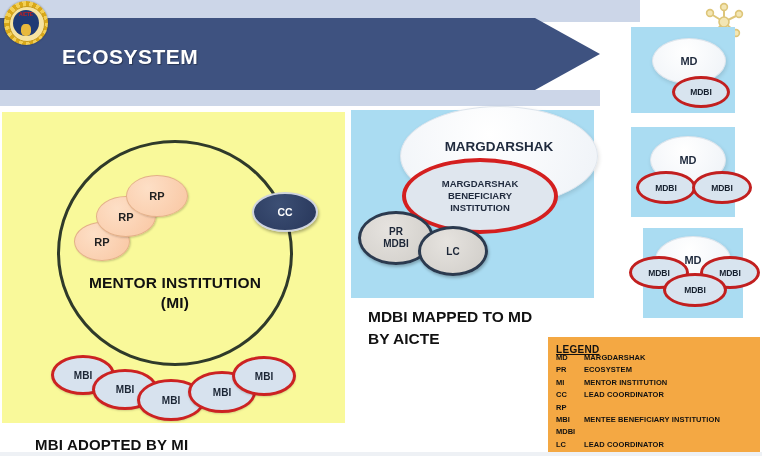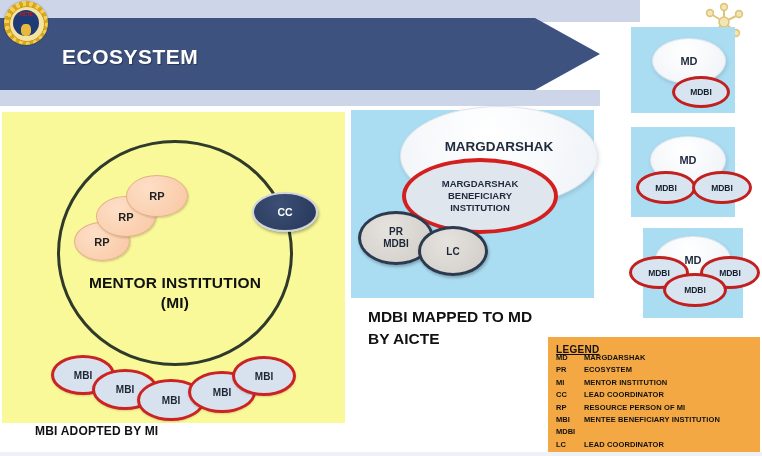--- a/index.html
+++ b/index.html
@@ -148,21 +148,21 @@
     background:#d8e4ef;
     border:3px solid #c21f1f;
     color:#16202e;font-size:8.5px;font-weight:bold;
   }
 
   
   .caption{
     position:absolute;font-weight:bold;color:#111;
   }
   .cap-mbi{
-    left:35px;top:424px;width:290px;font-size:12px;letter-spacing:.2px;
+    left:35px;top:436px;width:290px;font-size:15px;letter-spacing:.2px;
   }
   .cap-mdbi{
     left:368px;top:306px;width:215px;font-size:15.5px;line-height:22px;
   }
 
   
   .legend{
     position:absolute;left:548px;top:337px;width:212px;height:117px;
     background:#f4a843;
     padding:3px 0 0 0;
@@ -337,21 +337,20 @@
       <div class="legend-row">
         <span class="legend-abbr">MI</span>
         <span class="legend-full">MENTOR INSTITUTION</span>
       </div>
       <div class="legend-row">
         <span class="legend-abbr">CC</span>
         <span class="legend-full">LEAD COORDINATOR</span>
       </div>
       <div class="legend-row">
         <span class="legend-abbr">RP</span>
-        <span class="legend-full">RESOURCE PERSON OF MI</span>
       </div>
       <div class="legend-row">
         <span class="legend-abbr">MBI</span>
         <span class="legend-full">MENTEE BENEFICIARY INSTITUTION</span>
       </div>
       <div class="legend-row">
         <span class="legend-abbr">MDBI</span>
       </div>
       <div class="legend-row">
         <span class="legend-abbr">LC</span>

